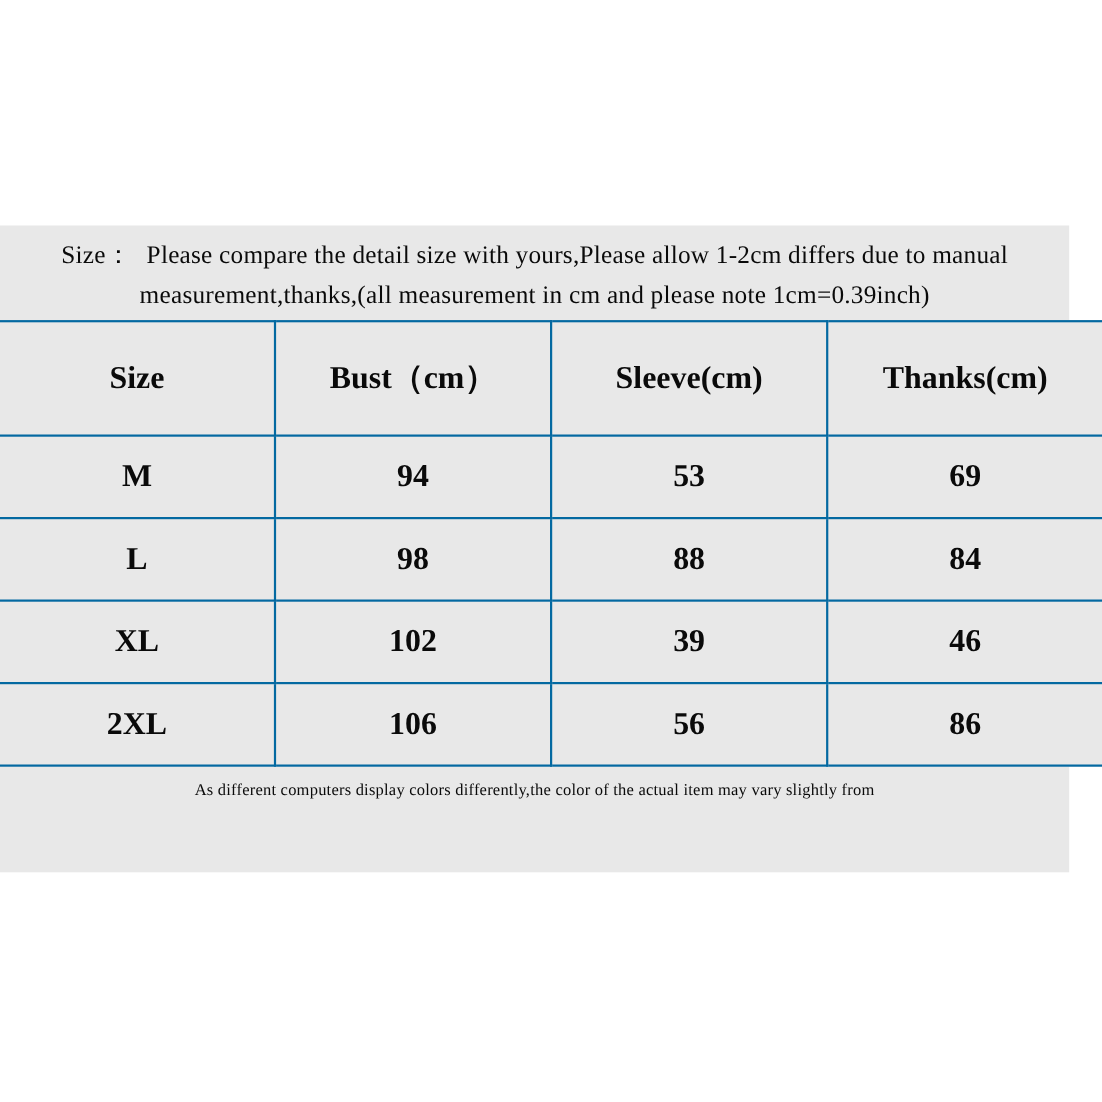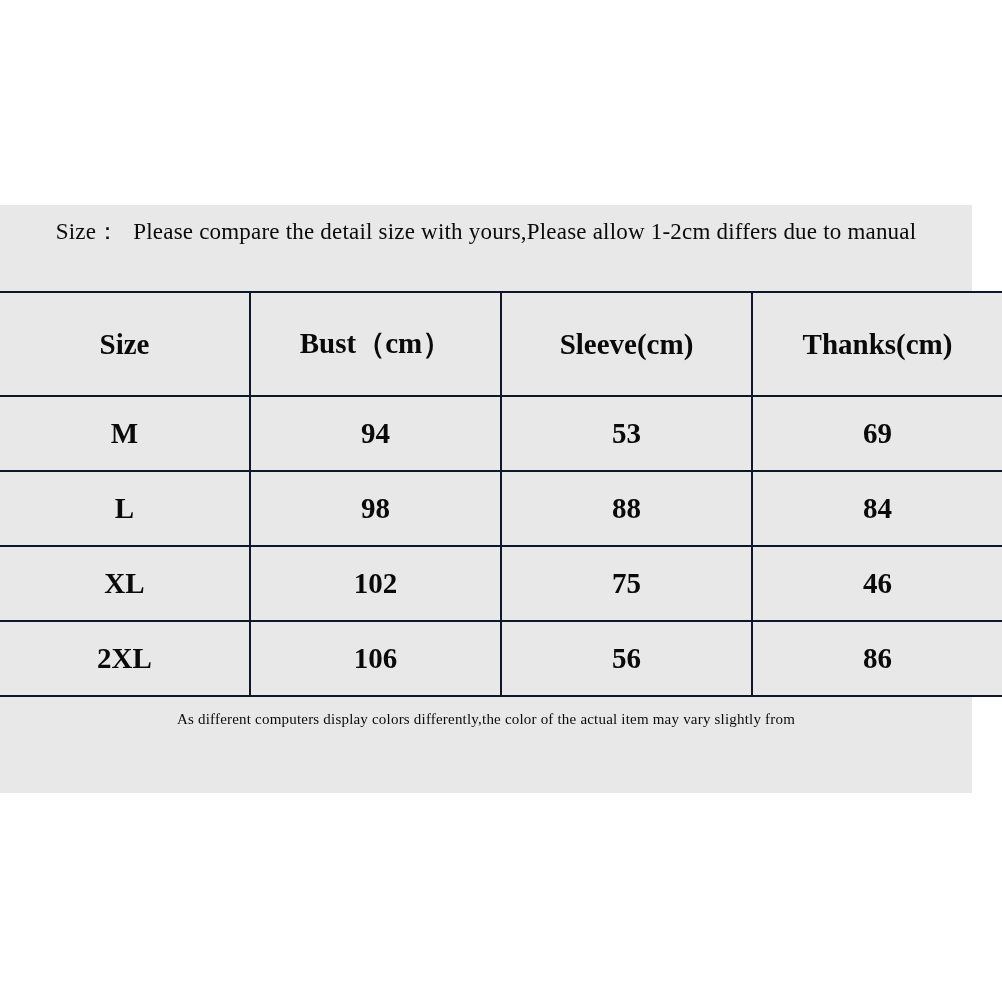--- a/index.html
+++ b/index.html
@@ -36,21 +36,21 @@
     margin-right: 14px;
   }
   table.size-table {
     width: 1002px;
     border-collapse: collapse;
     table-layout: fixed;
     background: #e8e8e8;
   }
   table.size-table th,
   table.size-table td {
-    border: 2px solid #0f172a;
+    border: 2px solid #0369a1;
     text-align: center;
     vertical-align: middle;
     font-weight: bold;
     font-size: 29px;
     padding: 0;
     width: 25%;
   }
   table.size-table th:first-child,
   table.size-table td:first-child {
     border-left: none;
@@ -77,20 +77,21 @@
 </style>
 </head>
 <body>
 
 <div class="panel">
 
   <div class="note-top">
     <div>
       <span class="size-label">Size：</span><span>Please compare the detail size with yours,Please allow 1-2cm differs due to manual</span>
     </div>
+    <div>measurement,thanks,(all measurement in cm and please note 1cm=0.39inch)</div>
   </div>
 
   <table class="size-table">
     <tbody>
       <tr class="head-row">
         <th>Size</th>
         <th>Bust（cm）</th>
         <th>Sleeve(cm)</th>
         <th>Thanks(cm)</th>
       </tr>
@@ -102,21 +103,21 @@
       </tr>
       <tr class="data-row">
         <td>L</td>
         <td>98</td>
         <td>88</td>
         <td>84</td>
       </tr>
       <tr class="data-row">
         <td>XL</td>
         <td>102</td>
-        <td>75</td>
+        <td>39</td>
         <td>46</td>
       </tr>
       <tr class="data-row">
         <td>2XL</td>
         <td>106</td>
         <td>56</td>
         <td>86</td>
       </tr>
     </tbody>
   </table>

